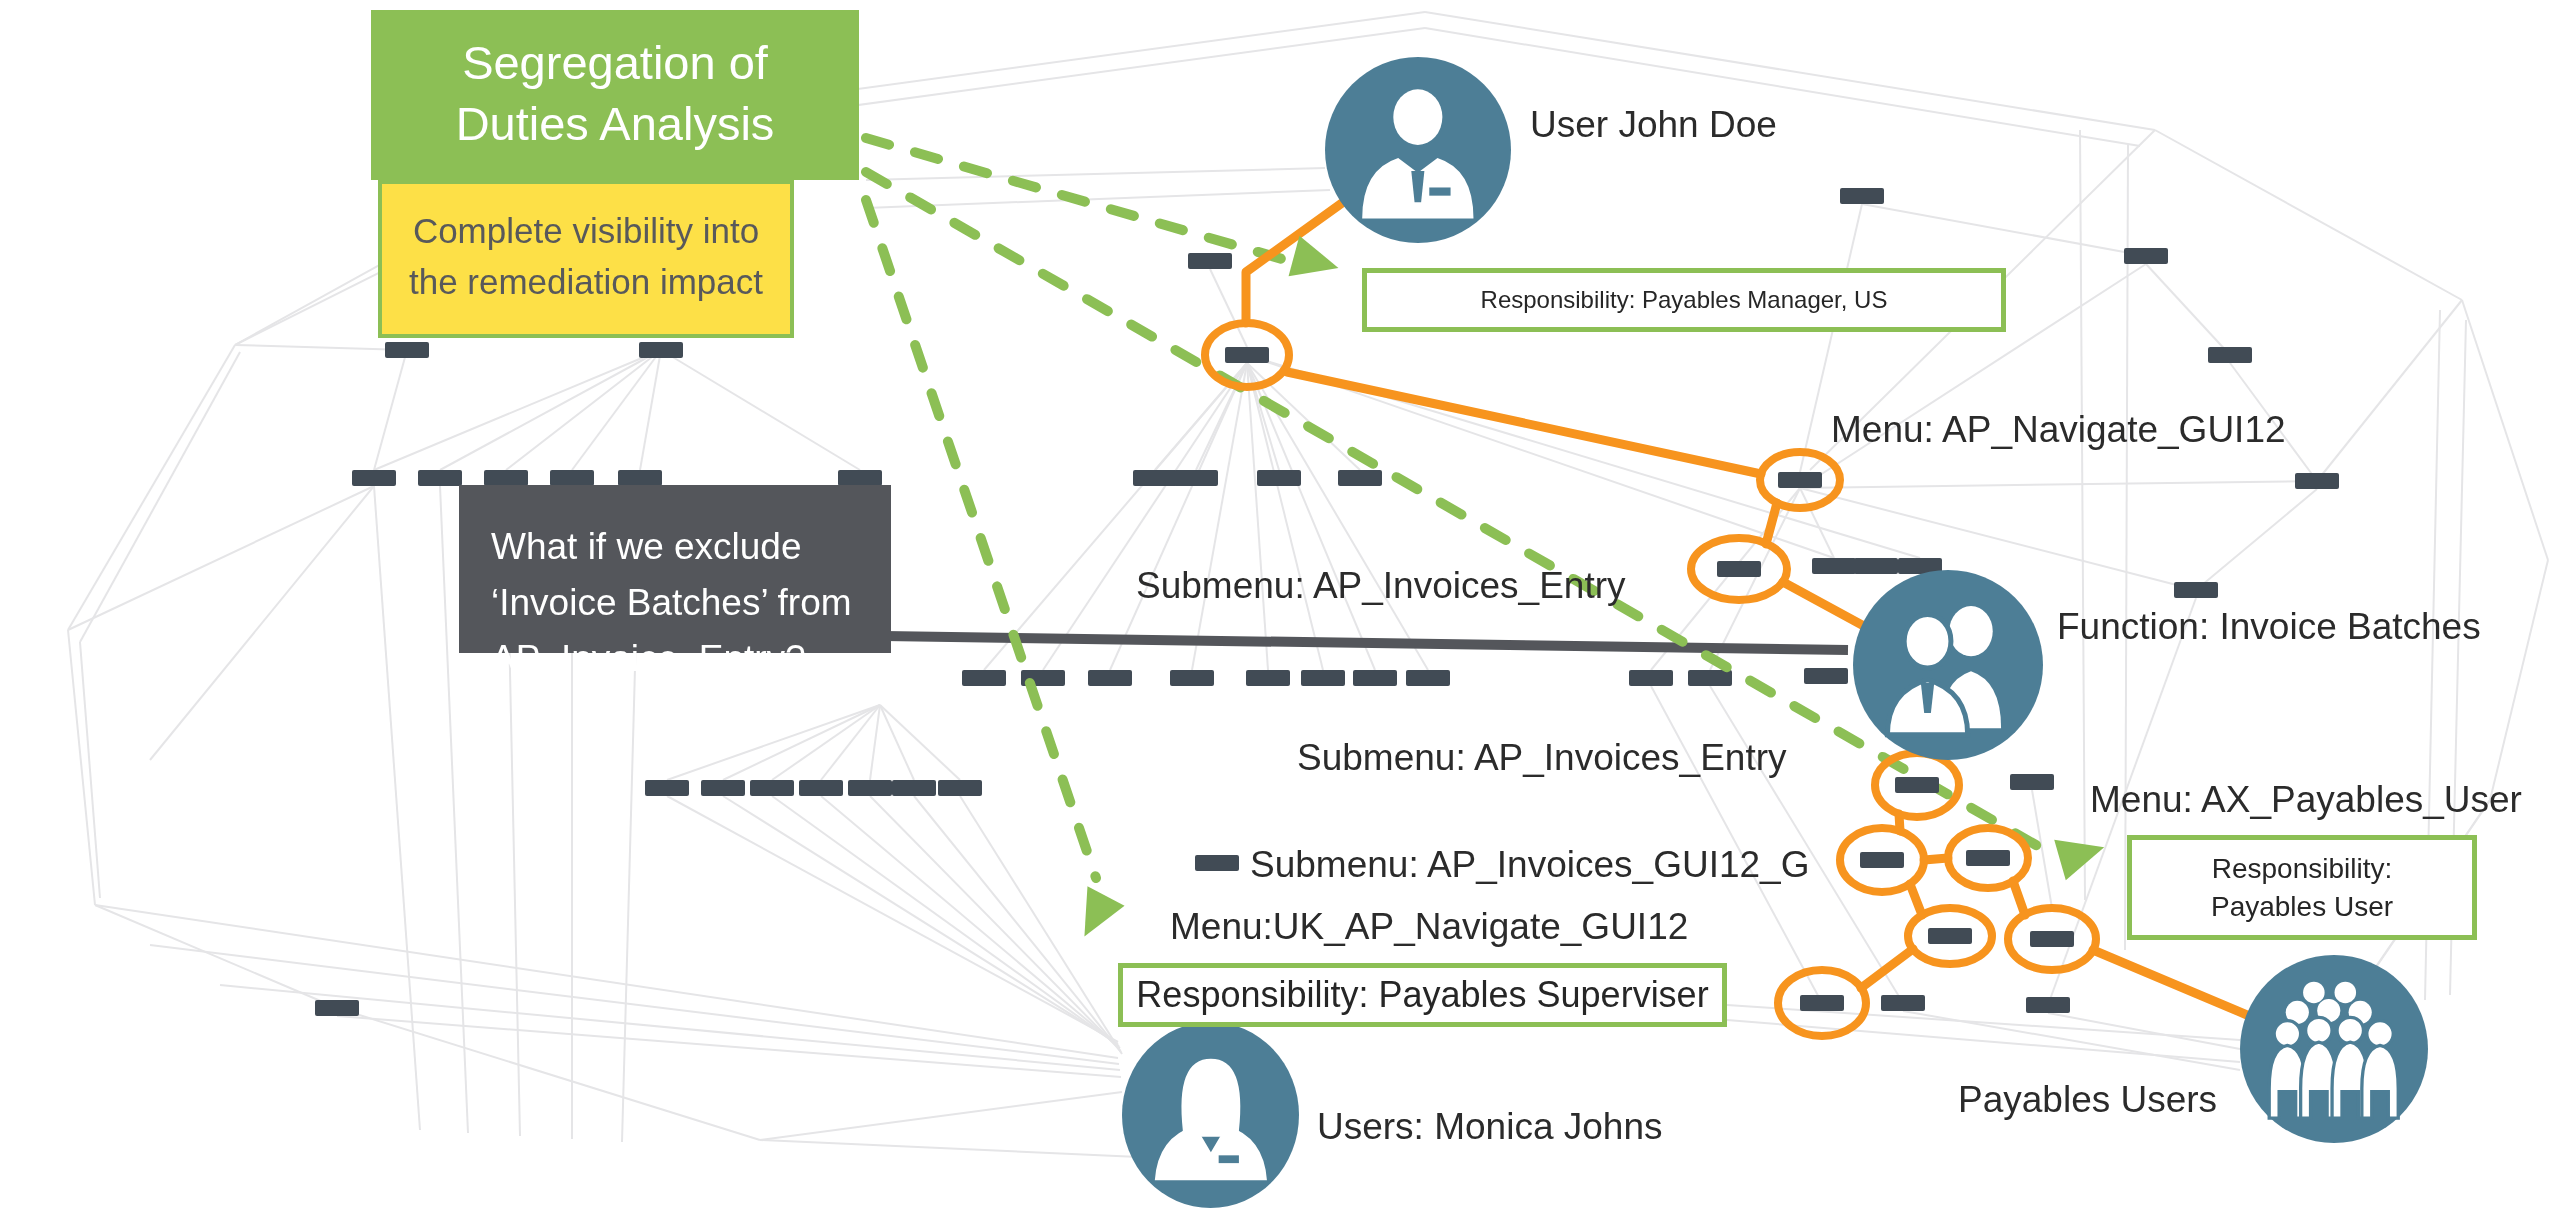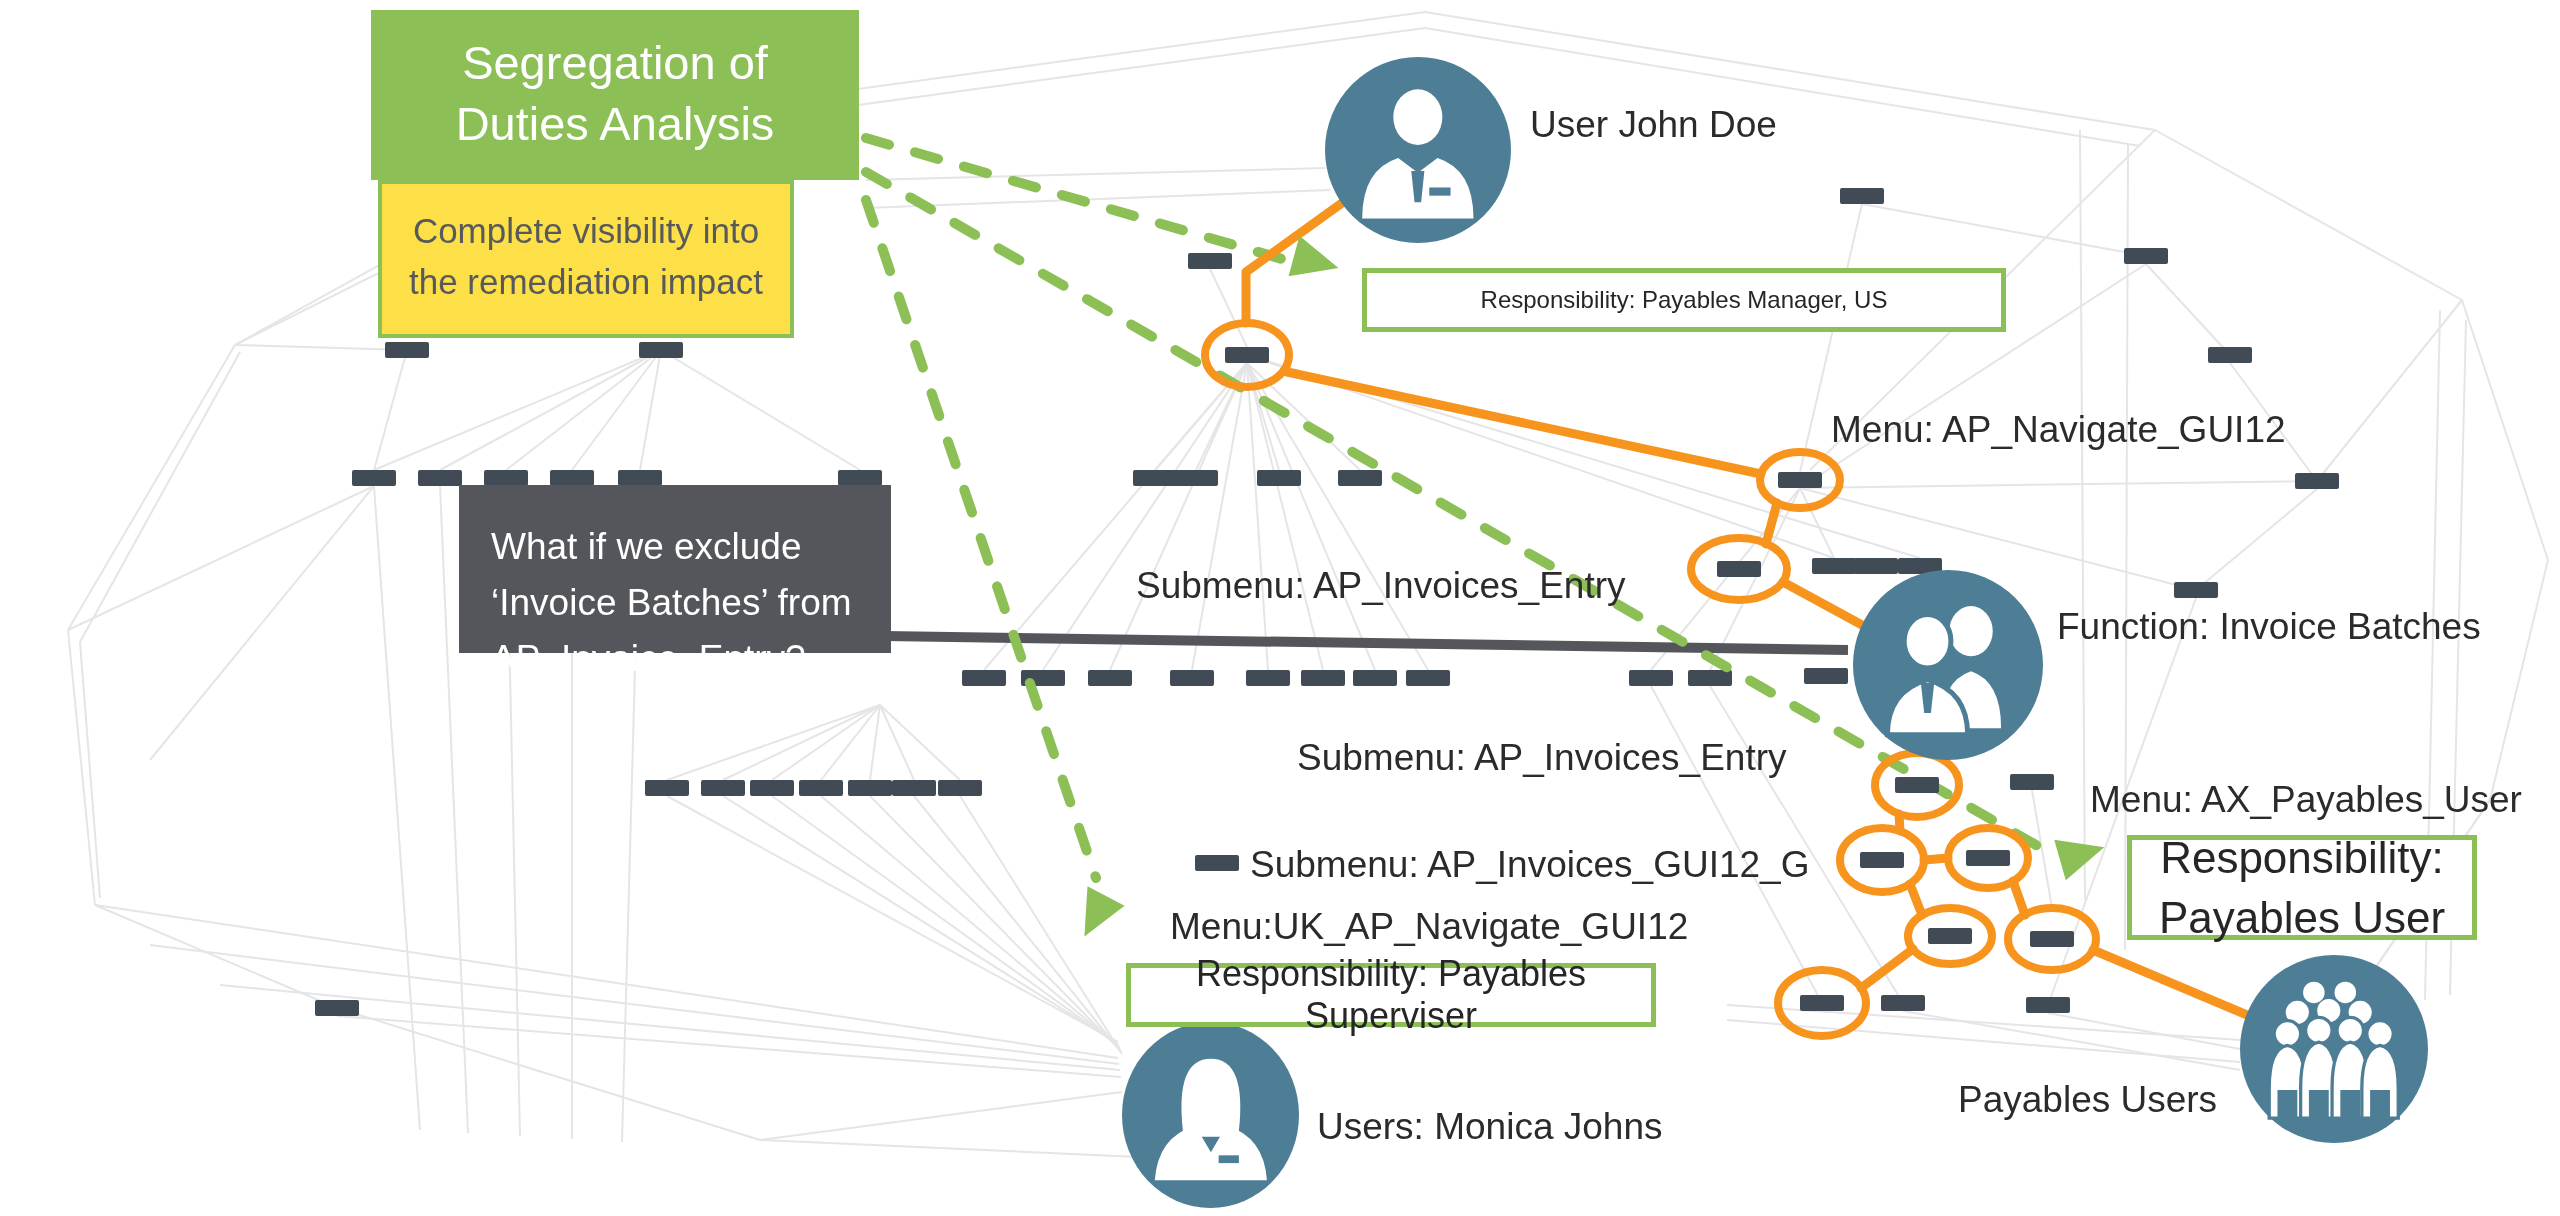--- a/index.html
+++ b/index.html
@@ -15,22 +15,22 @@
   #title-box{left:371px;top:10px;width:488px;height:170px;background:var(--green,#8cbf55);
              color:#fff;font-size:47px;line-height:1.3;text-align:center;padding-top:22px;}
   #subtitle-box{left:378px;top:180px;width:416px;height:158px;background:#fde047;
                 border:4px solid var(--green,#8cbf55);color:#58595b;font-size:35px;line-height:1.45;
                 text-align:center;padding-top:22px;}
   #question-box{left:459px;top:485px;width:432px;height:168px;background:var(--dark,#54565b);
                 color:#fff;font-size:37px;line-height:1.52;padding:34px 0 0 32px;}
   .resp-box{background:#fff;border:5px solid var(--green,#8cbf55);color:#262626;
             display:flex;align-items:center;justify-content:center;text-align:center;}
   #resp-manager{left:1362px;top:268px;width:644px;height:64px;font-size:24px;}
-  #resp-user{left:2127px;top:835px;width:350px;height:105px;font-size:44px;line-height:1.35;}
-  #resp-superviser{left:1118px;top:963px;width:530px;height:64px;font-size:36px;margin-left:8px;}
+  #resp-user{left:2127px;top:835px;width:350px;height:105px;font-size:28px;line-height:1.35;}
+  #resp-superviser{left:1118px;top:963px;width:609px;height:64px;font-size:36px;}
   #avatar-john{left:1325px;top:57px;width:186px;height:186px;}
   #avatar-function{left:1853px;top:570px;width:190px;height:190px;}
   #avatar-monica{left:1122px;top:1022px;width:177px;height:186px;}
   #avatar-group{left:2240px;top:955px;width:188px;height:188px;}
   #lbl-user{left:1530px;top:103px;}
   #lbl-menu-navigate{left:1831px;top:408px;}
   #lbl-submenu-entry-1{left:1136px;top:564px;}
   #lbl-function{left:2057px;top:605px;}
   #lbl-submenu-entry-2{left:1297px;top:736px;}
   #lbl-menu-ax{left:2090px;top:778px;}

